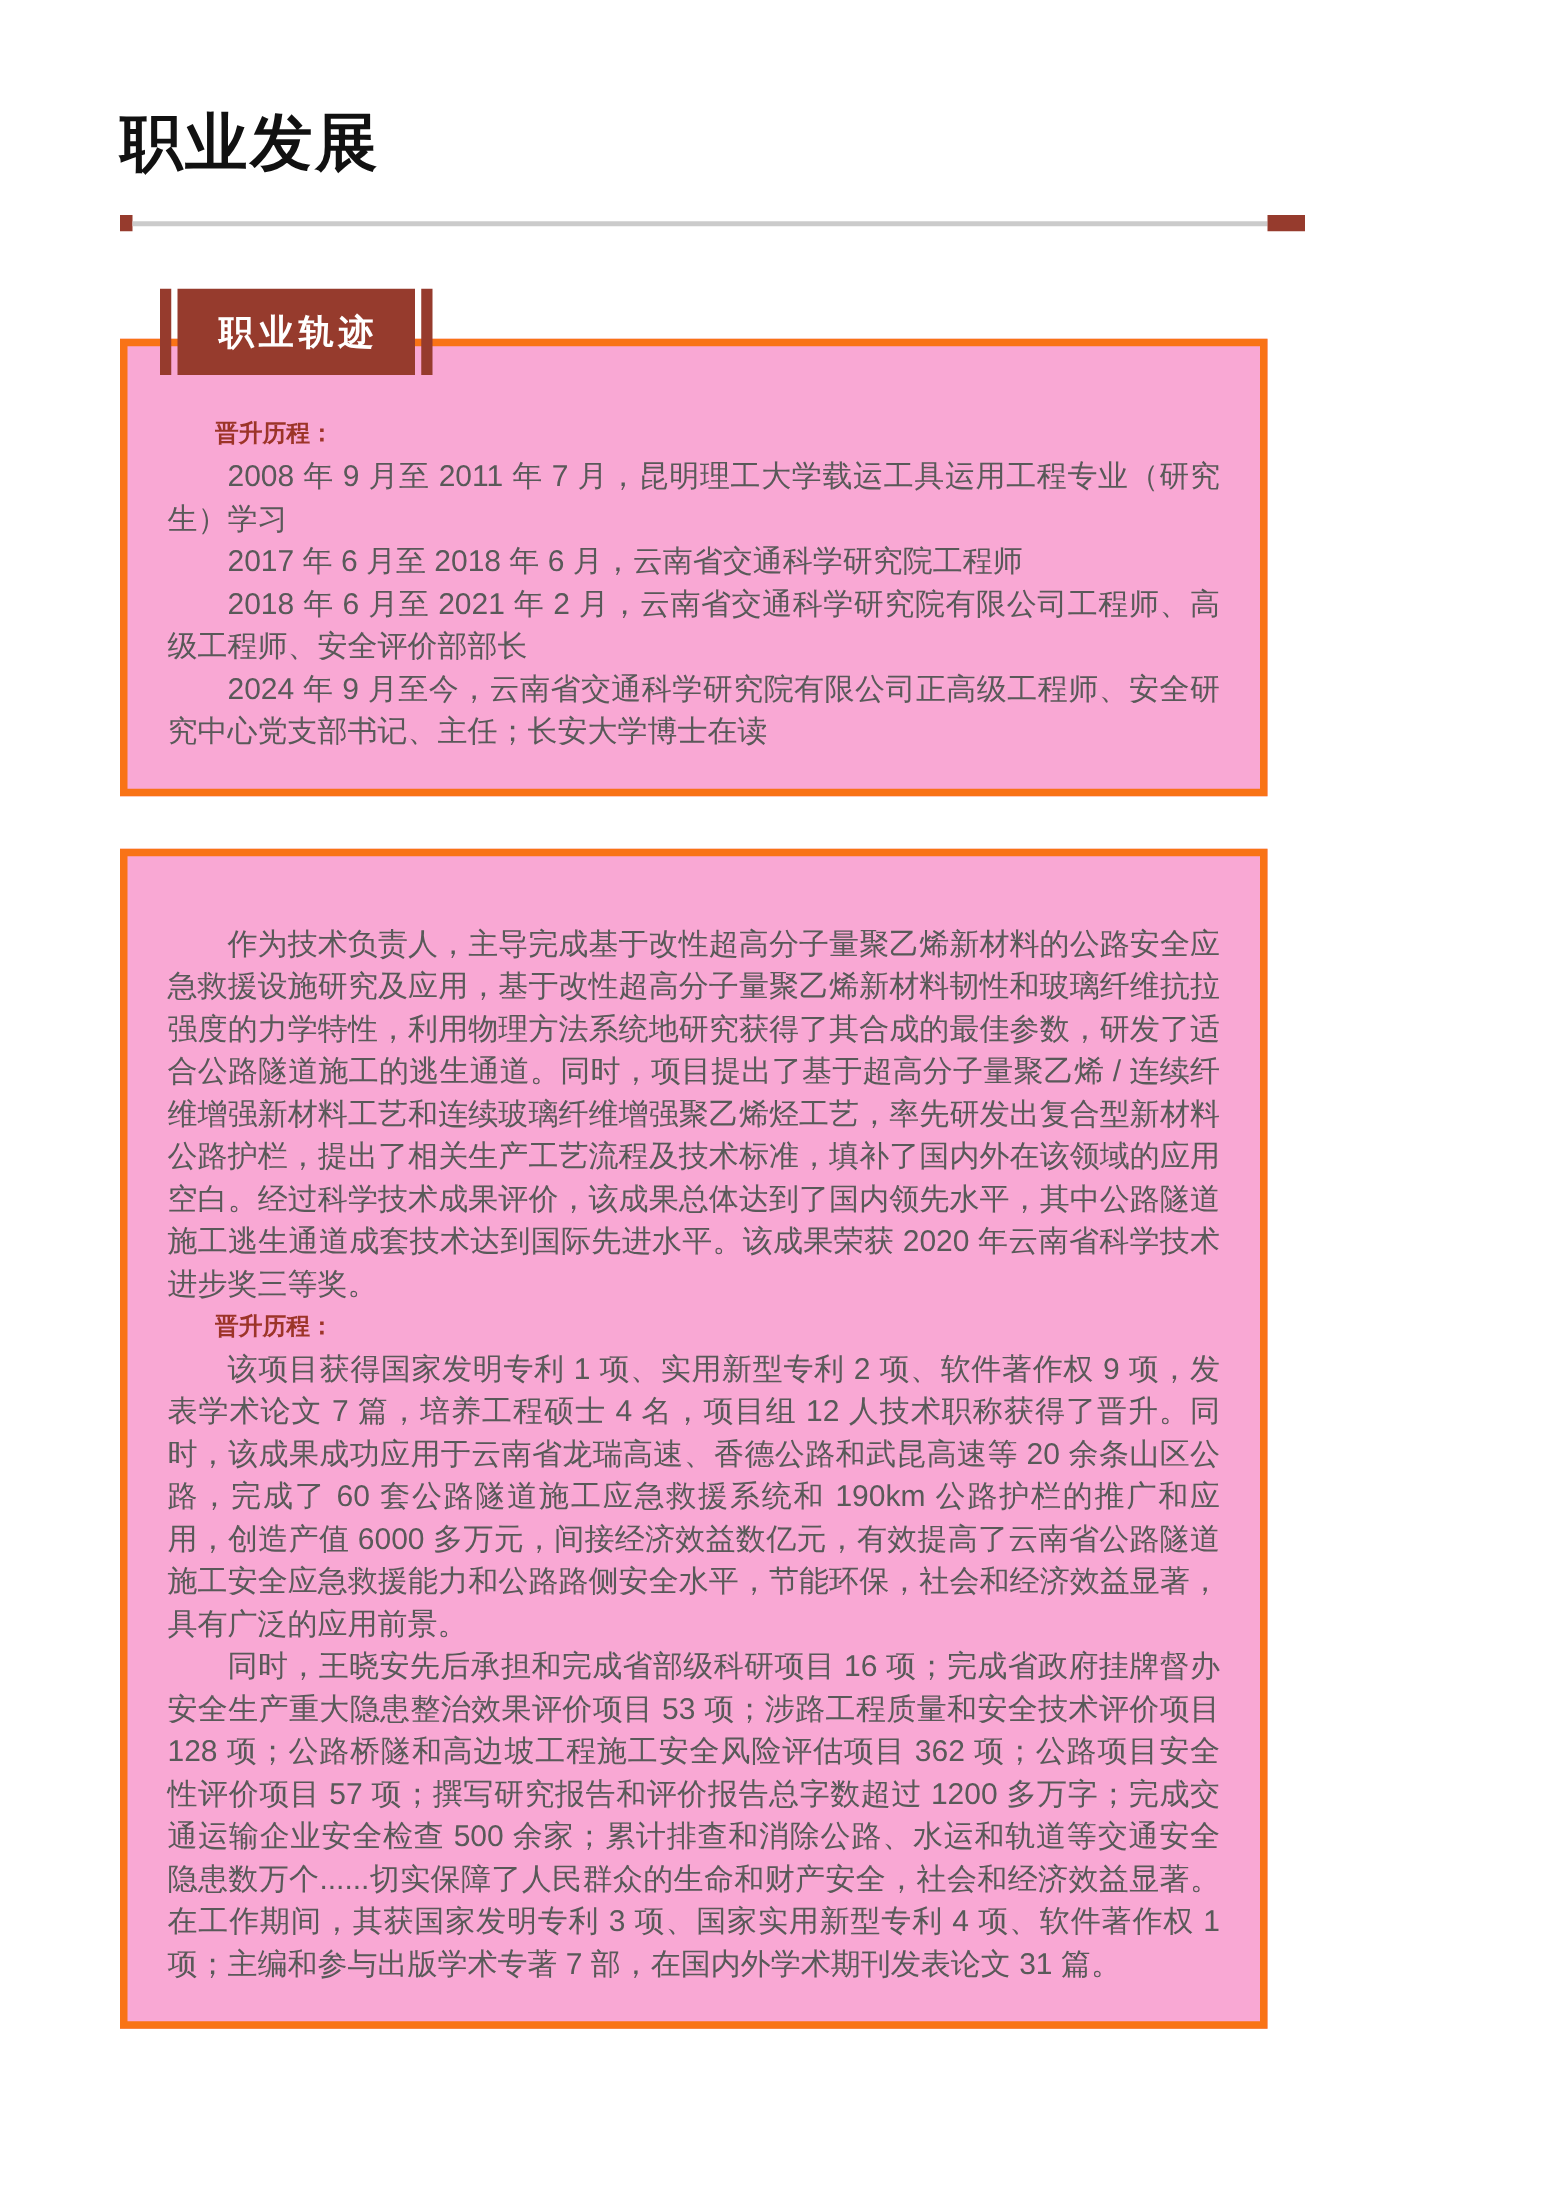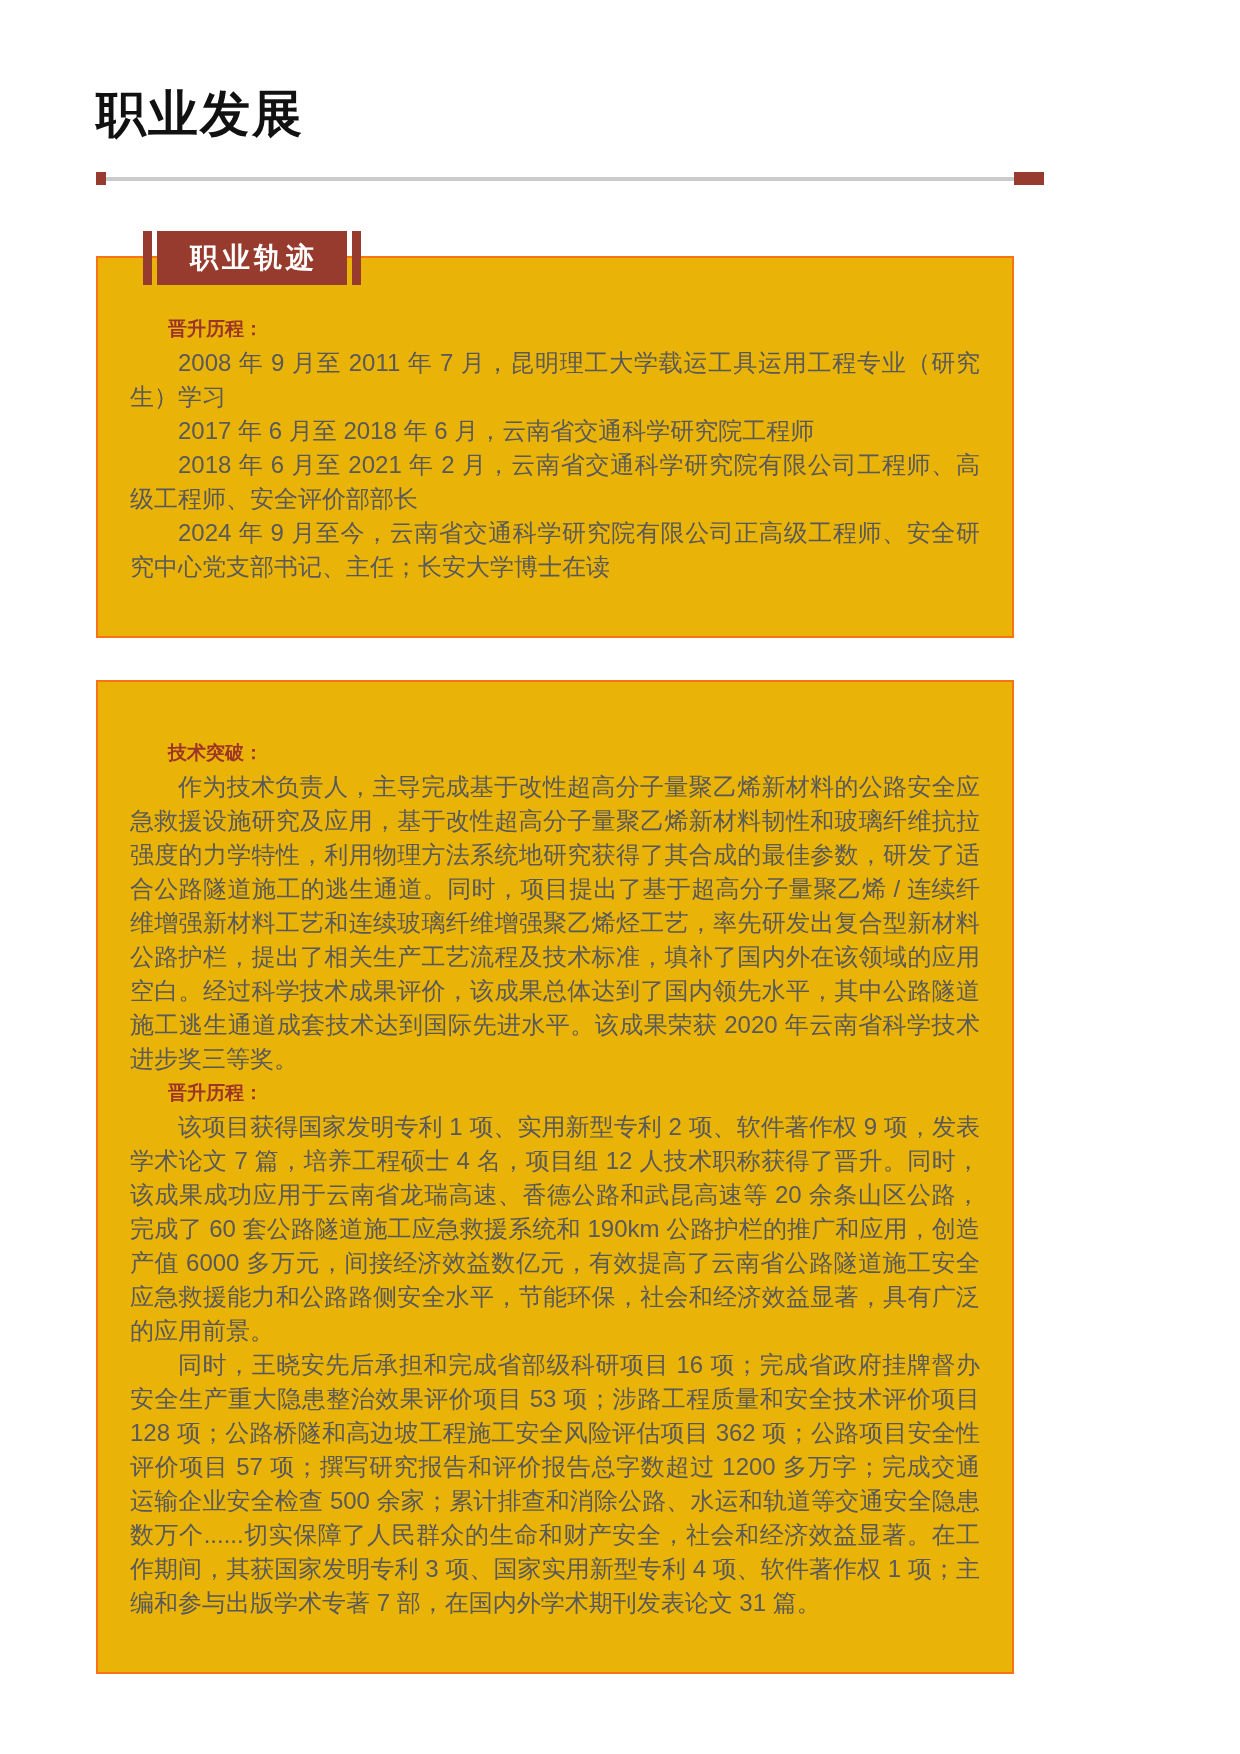--- a/index.html
+++ b/index.html
@@ -28,45 +28,45 @@
   .rule-line      { flex:1 1 auto; height:4px; background:#cbcbcb; }
   .rule-cap-right { width:30px; height:13px; background:#963B2D; flex:0 0 auto; }
 
   .panel { width:918px; margin-top:46px; }
   .panel.second { margin-top:42px; }
 
   .badge {
     display:flex;
     align-items:stretch;
     gap:5px;
-    height:54px;
-    margin-left:47px;
+    height:69px;
+    margin-left:32px;
     margin-bottom:-29px;
     position:relative;
     z-index:2;
     width:max-content;
   }
   .badge-tab { width:9px; background:#963B2D; }
   .badge-label {
     width:190px;
     background:#963B2D;
     color:#ffffff;
     font-size:28px;
     font-weight:bold;
     letter-spacing:4px;
     display:flex;
     align-items:center;
     justify-content:center;
     text-indent:4px;
   }
 
   .panel-box {
-    border:2px solid #f97316;
-    background:#eab308;
-    padding:54px 32px 52px 32px;
+    border:6px solid #f97316;
+    background:#f9a8d4;
+    padding:54px 32px 28px 32px;
     box-sizing:border-box;
   }
 
   .block-heading {
     margin:0;
     color:#9C3428;
     font-weight:bold;
     font-size:19px;
     line-height:34px;
     text-indent:2em;
@@ -104,21 +104,20 @@
         <p class="block-heading">晋升历程：</p>
         <p class="para">2008 年 9 月至 2011 年 7 月，昆明理工大学载运工具运用工程专业（研究生）学习</p>
         <p class="para">2017 年 6 月至 2018 年 6 月，云南省交通科学研究院工程师</p>
         <p class="para">2018 年 6 月至 2021 年 2 月，云南省交通科学研究院有限公司工程师、高级工程师、安全评价部部长</p>
         <p class="para">2024 年 9 月至今，云南省交通科学研究院有限公司正高级工程师、安全研究中心党支部书记、主任；长安大学博士在读</p>
       </div>
     </section>
 
     <section class="panel second">
       <div class="panel-box">
-        <p class="block-heading">技术突破：</p>
         <p class="para">作为技术负责人，主导完成基于改性超高分子量聚乙烯新材料的公路安全应急救援设施研究及应用，基于改性超高分子量聚乙烯新材料韧性和玻璃纤维抗拉强度的力学特性，利用物理方法系统地研究获得了其合成的最佳参数，研发了适合公路隧道施工的逃生通道。同时，项目提出了基于超高分子量聚乙烯 / 连续纤维增强新材料工艺和连续玻璃纤维增强聚乙烯烃工艺，率先研发出复合型新材料公路护栏，提出了相关生产工艺流程及技术标准，填补了国内外在该领域的应用空白。经过科学技术成果评价，该成果总体达到了国内领先水平，其中公路隧道施工逃生通道成套技术达到国际先进水平。该成果荣获 2020 年云南省科学技术进步奖三等奖。</p>
         <p class="block-heading">晋升历程：</p>
         <p class="para">该项目获得国家发明专利 1 项、实用新型专利 2 项、软件著作权 9 项，发表学术论文 7 篇，培养工程硕士 4 名，项目组 12 人技术职称获得了晋升。同时，该成果成功应用于云南省龙瑞高速、香德公路和武昆高速等 20 余条山区公路，完成了 60 套公路隧道施工应急救援系统和 190km 公路护栏的推广和应用，创造产值 6000 多万元，间接经济效益数亿元，有效提高了云南省公路隧道施工安全应急救援能力和公路路侧安全水平，节能环保，社会和经济效益显著，具有广泛的应用前景。</p>
         <p class="para">同时，王晓安先后承担和完成省部级科研项目 16 项；完成省政府挂牌督办安全生产重大隐患整治效果评价项目 53 项；涉路工程质量和安全技术评价项目 128 项；公路桥隧和高边坡工程施工安全风险评估项目 362 项；公路项目安全性评价项目 57 项；撰写研究报告和评价报告总字数超过 1200 多万字；完成交通运输企业安全检查 500 余家；累计排查和消除公路、水运和轨道等交通安全隐患数万个......切实保障了人民群众的生命和财产安全，社会和经济效益显著。在工作期间，其获国家发明专利 3 项、国家实用新型专利 4 项、软件著作权 1 项；主编和参与出版学术专著 7 部，在国内外学术期刊发表论文 31 篇。</p>
       </div>
     </section>
 
   </div>
 </div>
 

